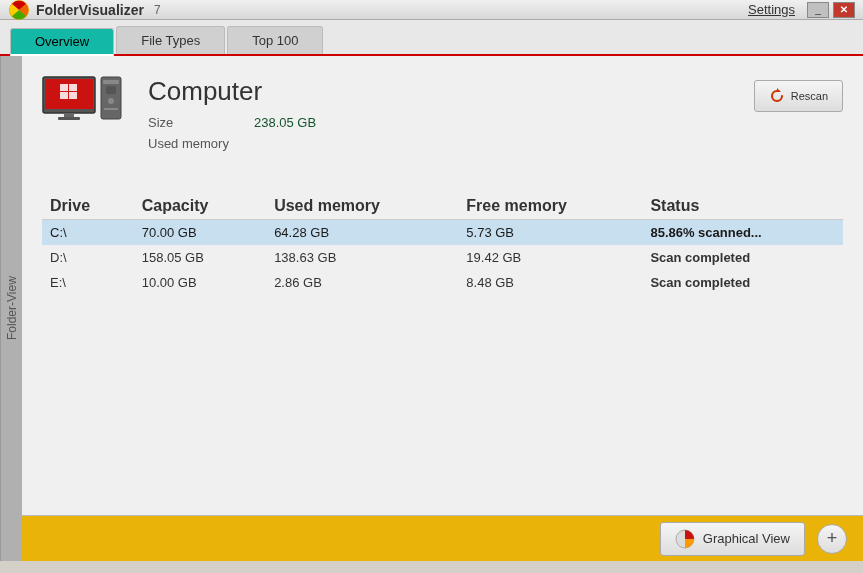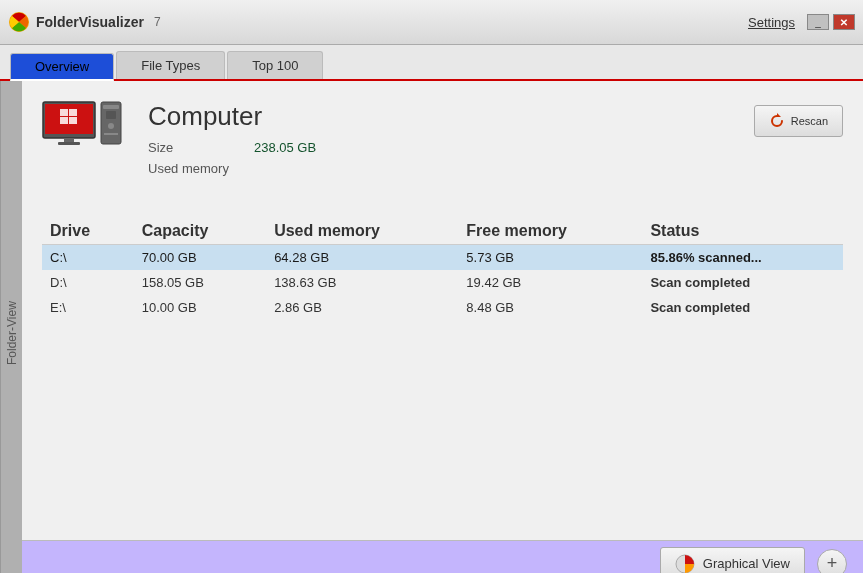--- a/index.html
+++ b/index.html
@@ -9,21 +9,21 @@
       font-family: 'Segoe UI', Arial, sans-serif;
       font-size: 13px;
       background: #d4d0c8;
       overflow: hidden;
       position: relative;
     }
 
     
     .title-bar {
       background: linear-gradient(to bottom, #f0f0f0, #d8d8d8);
-      height: 45px;
+      height: 20px;
       display: flex;
       align-items: center;
       justify-content: space-between;
       padding: 0 8px;
       border-bottom: 1px solid #aaa;
     }
     .title-bar-left {
       display: flex;
       align-items: center;
       gap: 6px;
@@ -92,21 +92,21 @@
       background: #d0d0d0;
       cursor: pointer;
       font-size: 13px;
       color: #333;
       border-radius: 3px 3px 0 0;
       height: 28px;
       display: flex;
       align-items: center;
     }
     .tab.active {
-      background: #1d4ed8;
+      background: #14b8a6;
       border-bottom: 2px solid #ffffff;
       color: #000;
       font-weight: normal;
       margin-bottom: -2px;
       z-index: 1;
     }
 
     
     .main-area {
       display: flex;
@@ -244,21 +244,21 @@
       color: #1a1a1a;
     }
 
     
     .bottom-bar {
       position: absolute;
       bottom: 0;
       right: 0;
       width: calc(863px - 22px);
       height: 46px;
-      background: #c4b5fd;
+      background: #eab308;
       border-top: 1px solid #bbb;
       display: flex;
       align-items: center;
       justify-content: flex-end;
       padding-right: 16px;
       gap: 12px;
     }
     .graphical-view-btn {
       background: linear-gradient(to bottom, #f5f5f5, #ddd);
       border: 1px solid #aaa;

